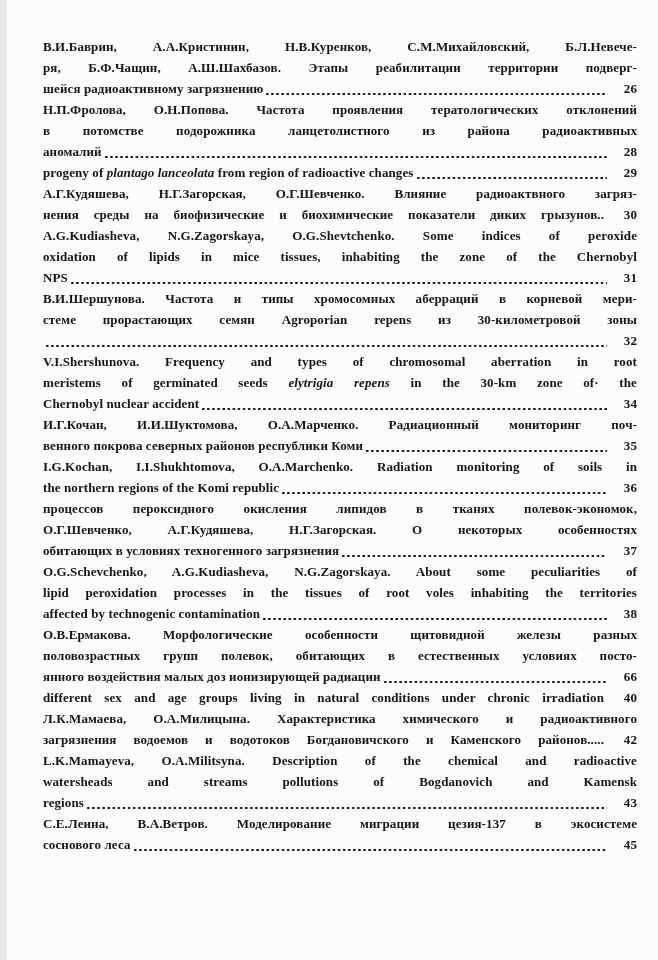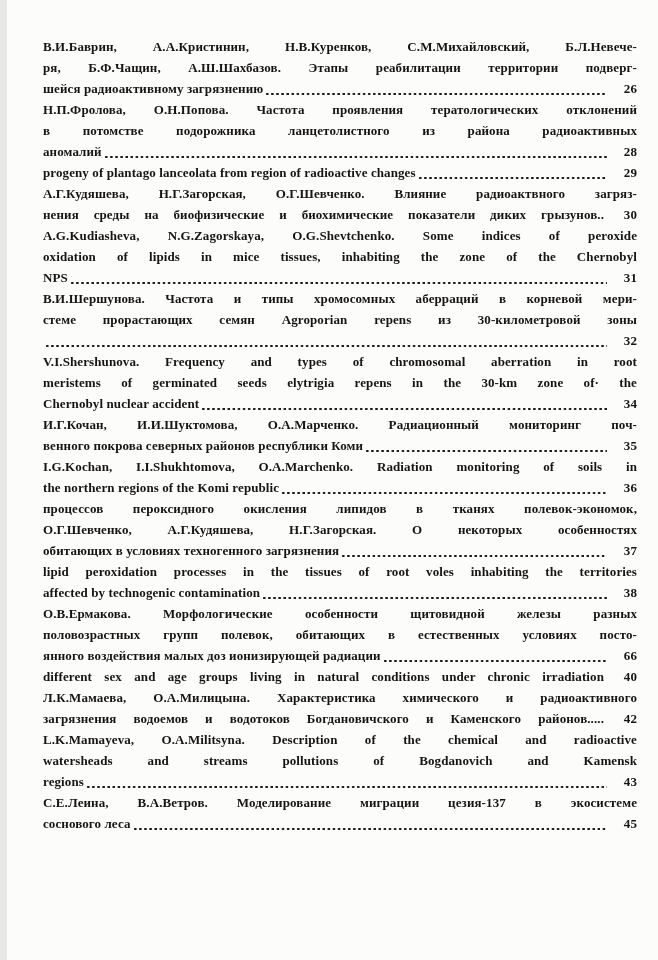--- a/index.html
+++ b/index.html
@@ -58,21 +58,21 @@
     background-image: radial-gradient(circle at 1.4px 2px, #1d1b19 1.05px, rgba(0,0,0,0) 1.45px);
     background-size: 5.1px 4px;
     background-repeat: repeat-x;
     background-position: left bottom;
   }
   .pg {
     flex: 0 0 auto;
     min-width: 24px;
     text-align: right;
   }
-  .it { }
+  .it { font-style: italic; }
 </style>
 </head>
 <body>
 
 <div class="page">
   <div id="toc">
       <div class="toc-line just"><span class="seg">В.И.Баврин, А.А.Кристинин, Н.В.Куренков, С.М.Михайловский, Б.Л.Невече-</span></div>
       <div class="toc-line just"><span class="seg">ря, Б.Ф.Чащин, А.Ш.Шахбазов. Этапы реабилитации территории подверг-</span></div>
       <div class="toc-line row">
         <span class="txt"><span class="seg">шейся радиоактивному загрязнению</span></span>
@@ -128,20 +128,21 @@
         <span class="dot-leader"></span>
         <span class="pg">36</span>
       </div>
       <div class="toc-line just"><span class="seg">процессов пероксидного окисления липидов в тканях полевок-экономок,</span></div>
       <div class="toc-line just"><span class="seg">О.Г.Шевченко, А.Г.Кудяшева, Н.Г.Загорская. О некоторых особенностях</span></div>
       <div class="toc-line row">
         <span class="txt"><span class="seg">обитающих в условиях техногенного загрязнения</span></span>
         <span class="dot-leader"></span>
         <span class="pg">37</span>
       </div>
+      <div class="toc-line just"><span class="seg">O.G.Schevchenko, A.G.Kudiasheva, N.G.Zagorskaya. About some peculiarities of</span></div>
       <div class="toc-line just"><span class="seg">lipid peroxidation processes in the tissues of root voles inhabiting the territories</span></div>
       <div class="toc-line row">
         <span class="txt"><span class="seg">affected by technogenic contamination</span></span>
         <span class="dot-leader"></span>
         <span class="pg">38</span>
       </div>
       <div class="toc-line just"><span class="seg">О.В.Ермакова. Морфологические особенности щитовидной железы разных</span></div>
       <div class="toc-line just"><span class="seg">половозрастных групп полевок, обитающих в естественных условиях посто-</span></div>
       <div class="toc-line row">
         <span class="txt"><span class="seg">янного воздействия малых доз ионизирующей радиации</span></span>

